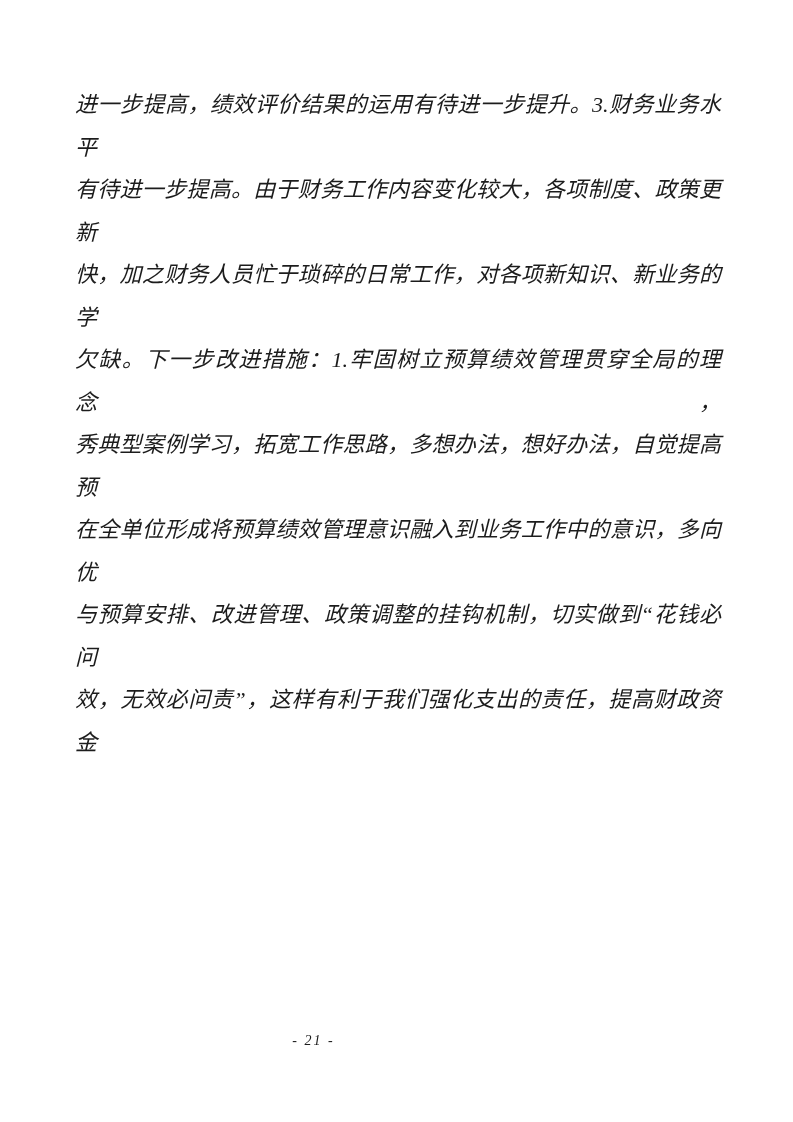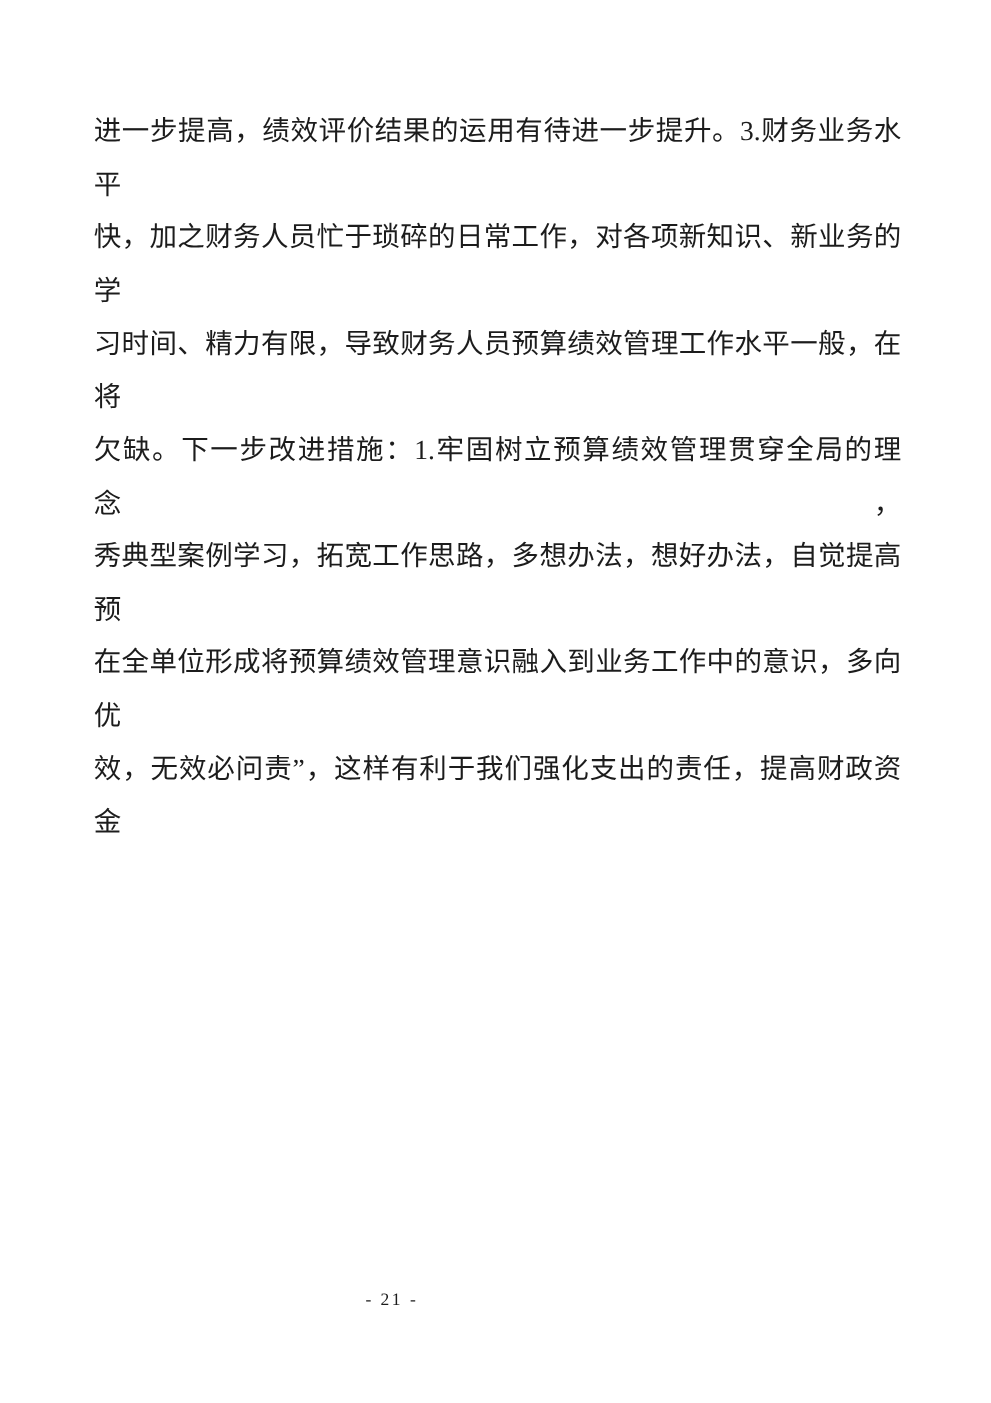--- a/index.html
+++ b/index.html
@@ -7,20 +7,21 @@
     padding: 0;
     background: #ffffff;
   }
   .page {
     position: relative;
     width: 793px;
     height: 1122px;
     background: #ffffff;
     overflow: hidden;
     font-family: "Liberation Serif", "DejaVu Serif", serif;
+    font-style: italic;
   }
   .content {
     position: absolute;
     left: 75px;
     top: 84px;
     width: 646px;
   }
   .text-line {
     font-size: 22px;
     line-height: 42.5px;
@@ -56,24 +57,25 @@
     letter-spacing: 2px;
   }
 </style>
 </head>
 <body>
 
 <div class="page">
   <div class="content">
     <div>
         <div class="text-line"><span>进一步提高，绩效评价结果的运用有待进一步提升。3.财务业务水平</span></div>
+        <div class="text-line"><span>有待进一步提高。由于财务工作内容变化较大，各项制度、政策更新</span></div>
         <div class="text-line"><span>快，加之财务人员忙于琐碎的日常工作，对各项新知识、新业务的学</span></div>
-        <div class="text-line"><span>习时间、精力有限，导致财务人员预算绩效管理工作水平一般，在将</span></div>
         <div class="text-line"><span>欠缺。下一步改进措施：1.牢固树立预算绩效管理贯穿全局的理念，</span></div>
         <div class="text-line"><span>秀典型案例学习，拓宽工作思路，多想办法，想好办法，自觉提高预</span></div>
         <div class="text-line"><span>在全单位形成将预算绩效管理意识融入到业务工作中的意识，多向优</span></div>
+        <div class="text-line"><span>与预算安排、改进管理、政策调整的挂钩机制，切实做到“花钱必问</span></div>
         <div class="text-line"><span>效，无效必问责”，这样有利于我们强化支出的责任，提高财政资金</span></div>
       </div>
   </div>
   <div class="footer">
     <span class="page-number">- 21 -</span>
   </div>
 </div>
 
 </body></html>

